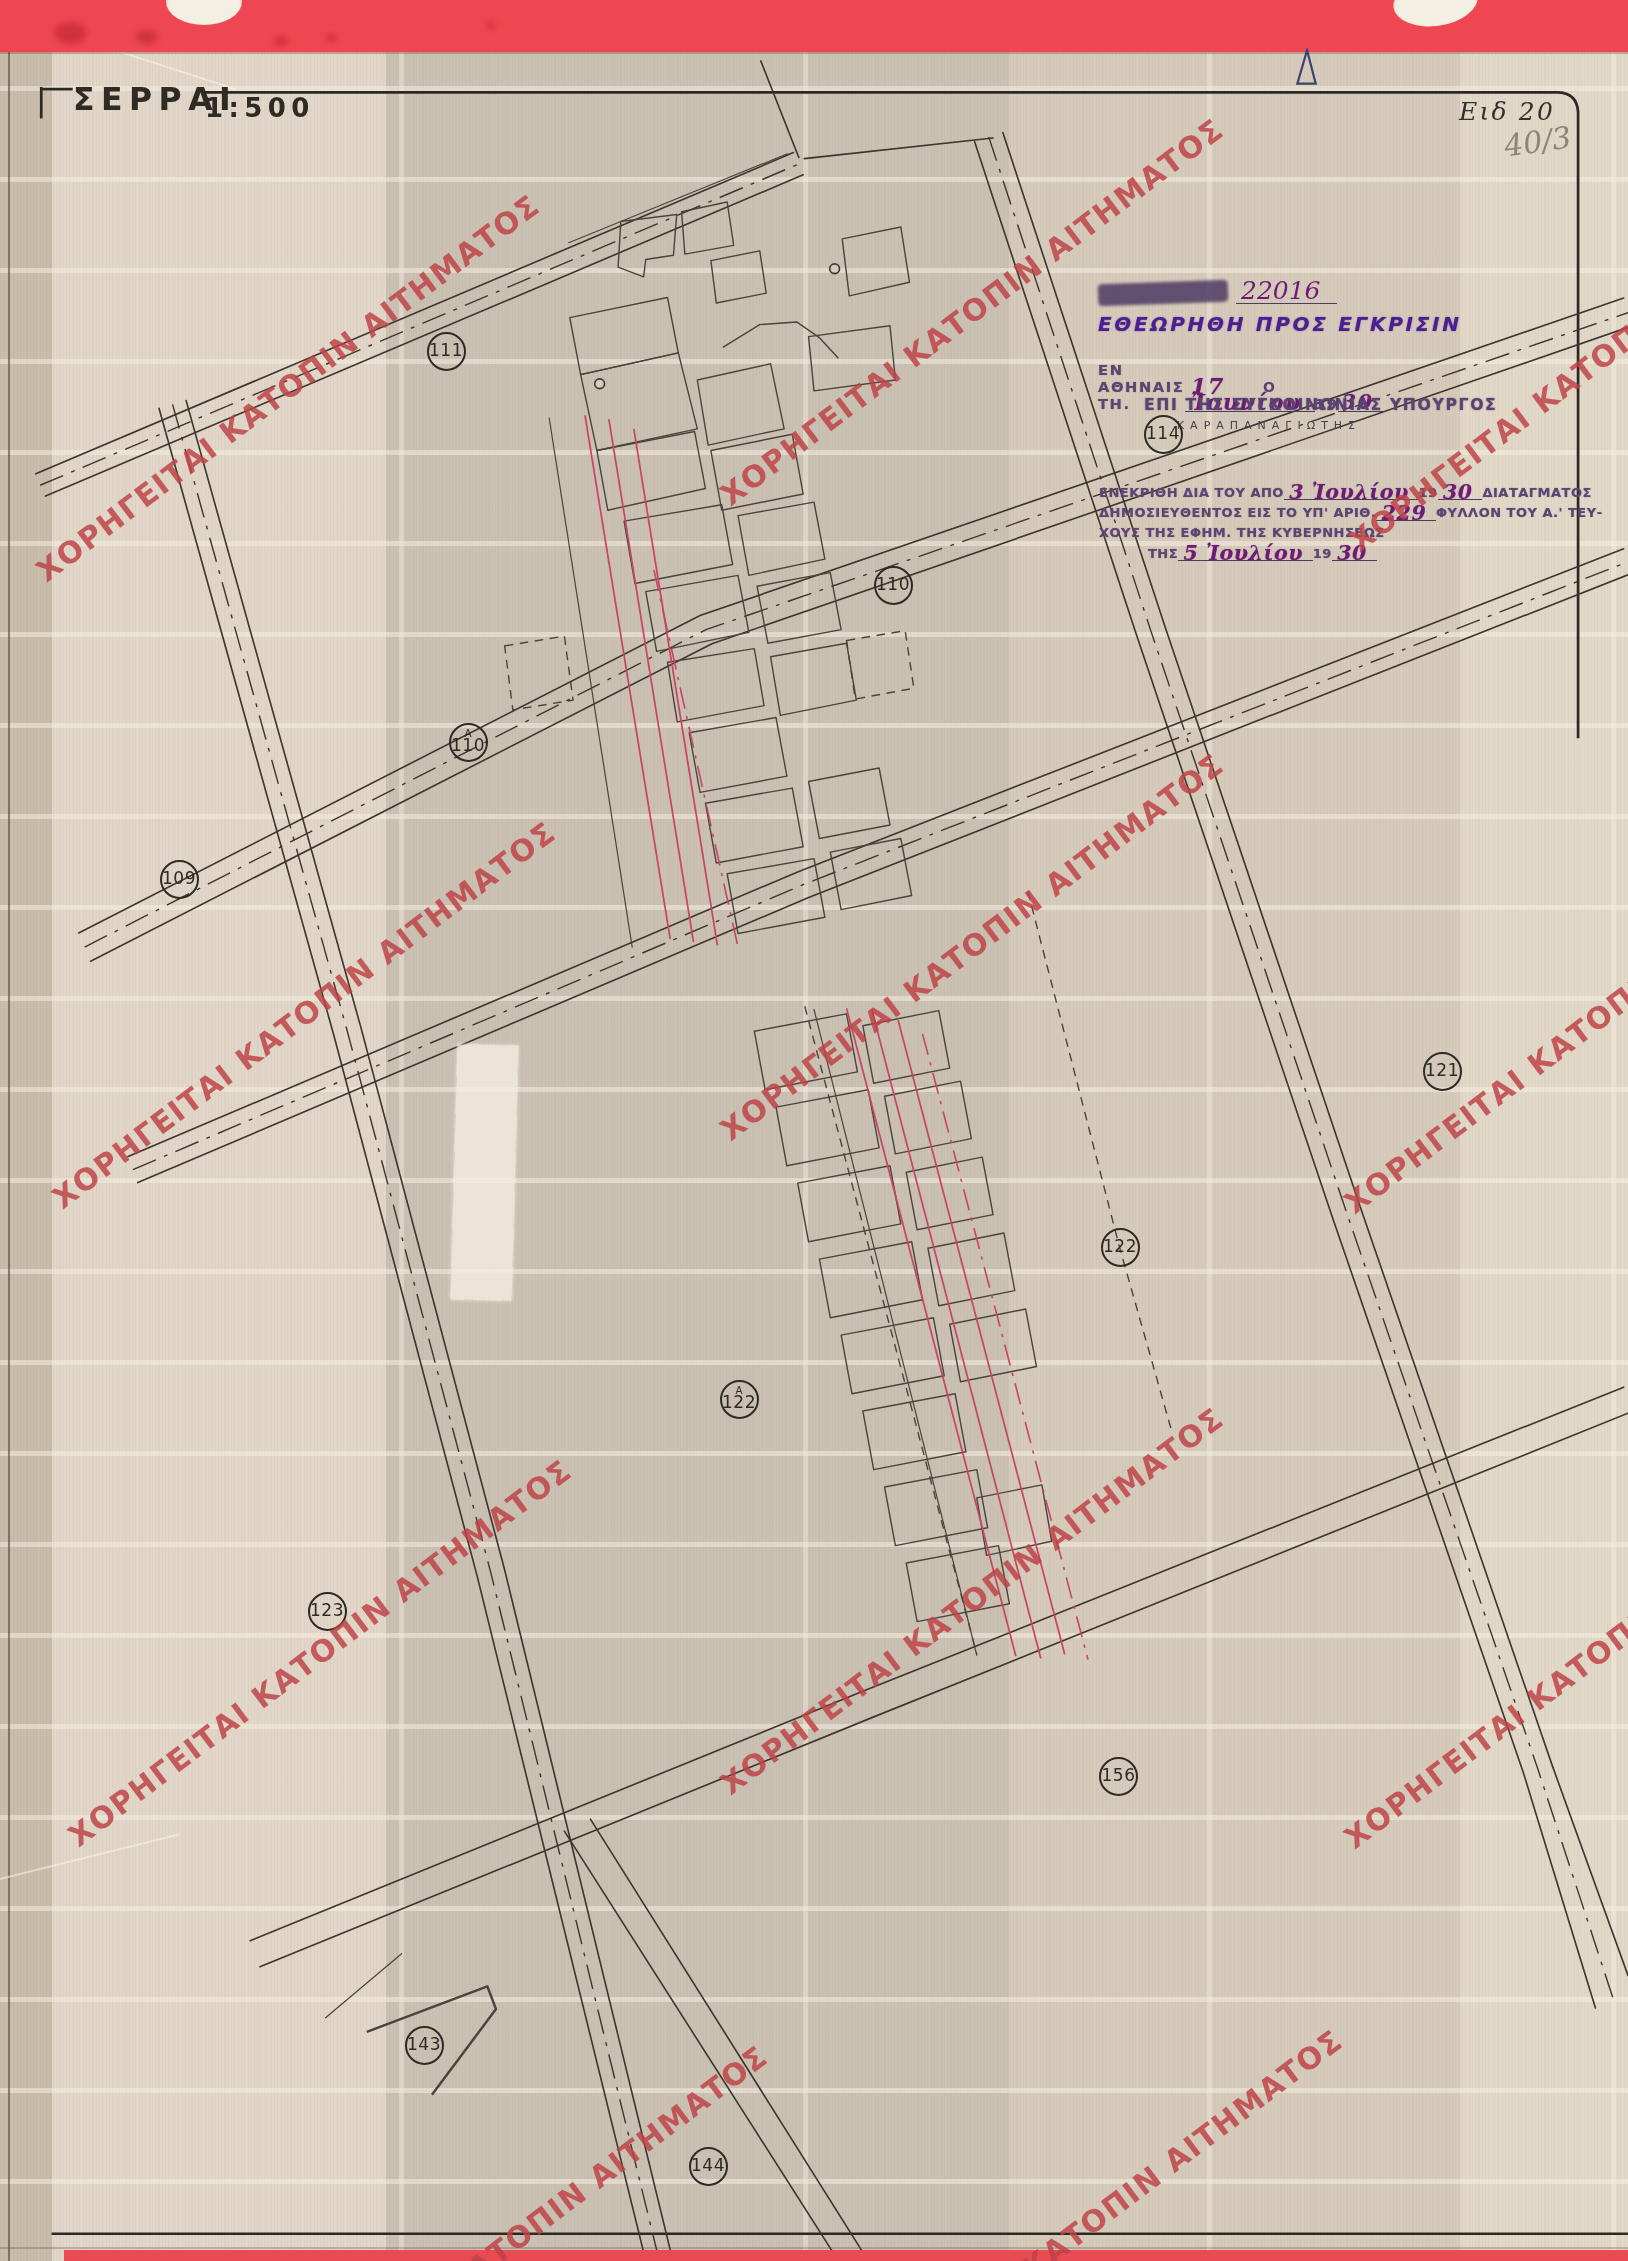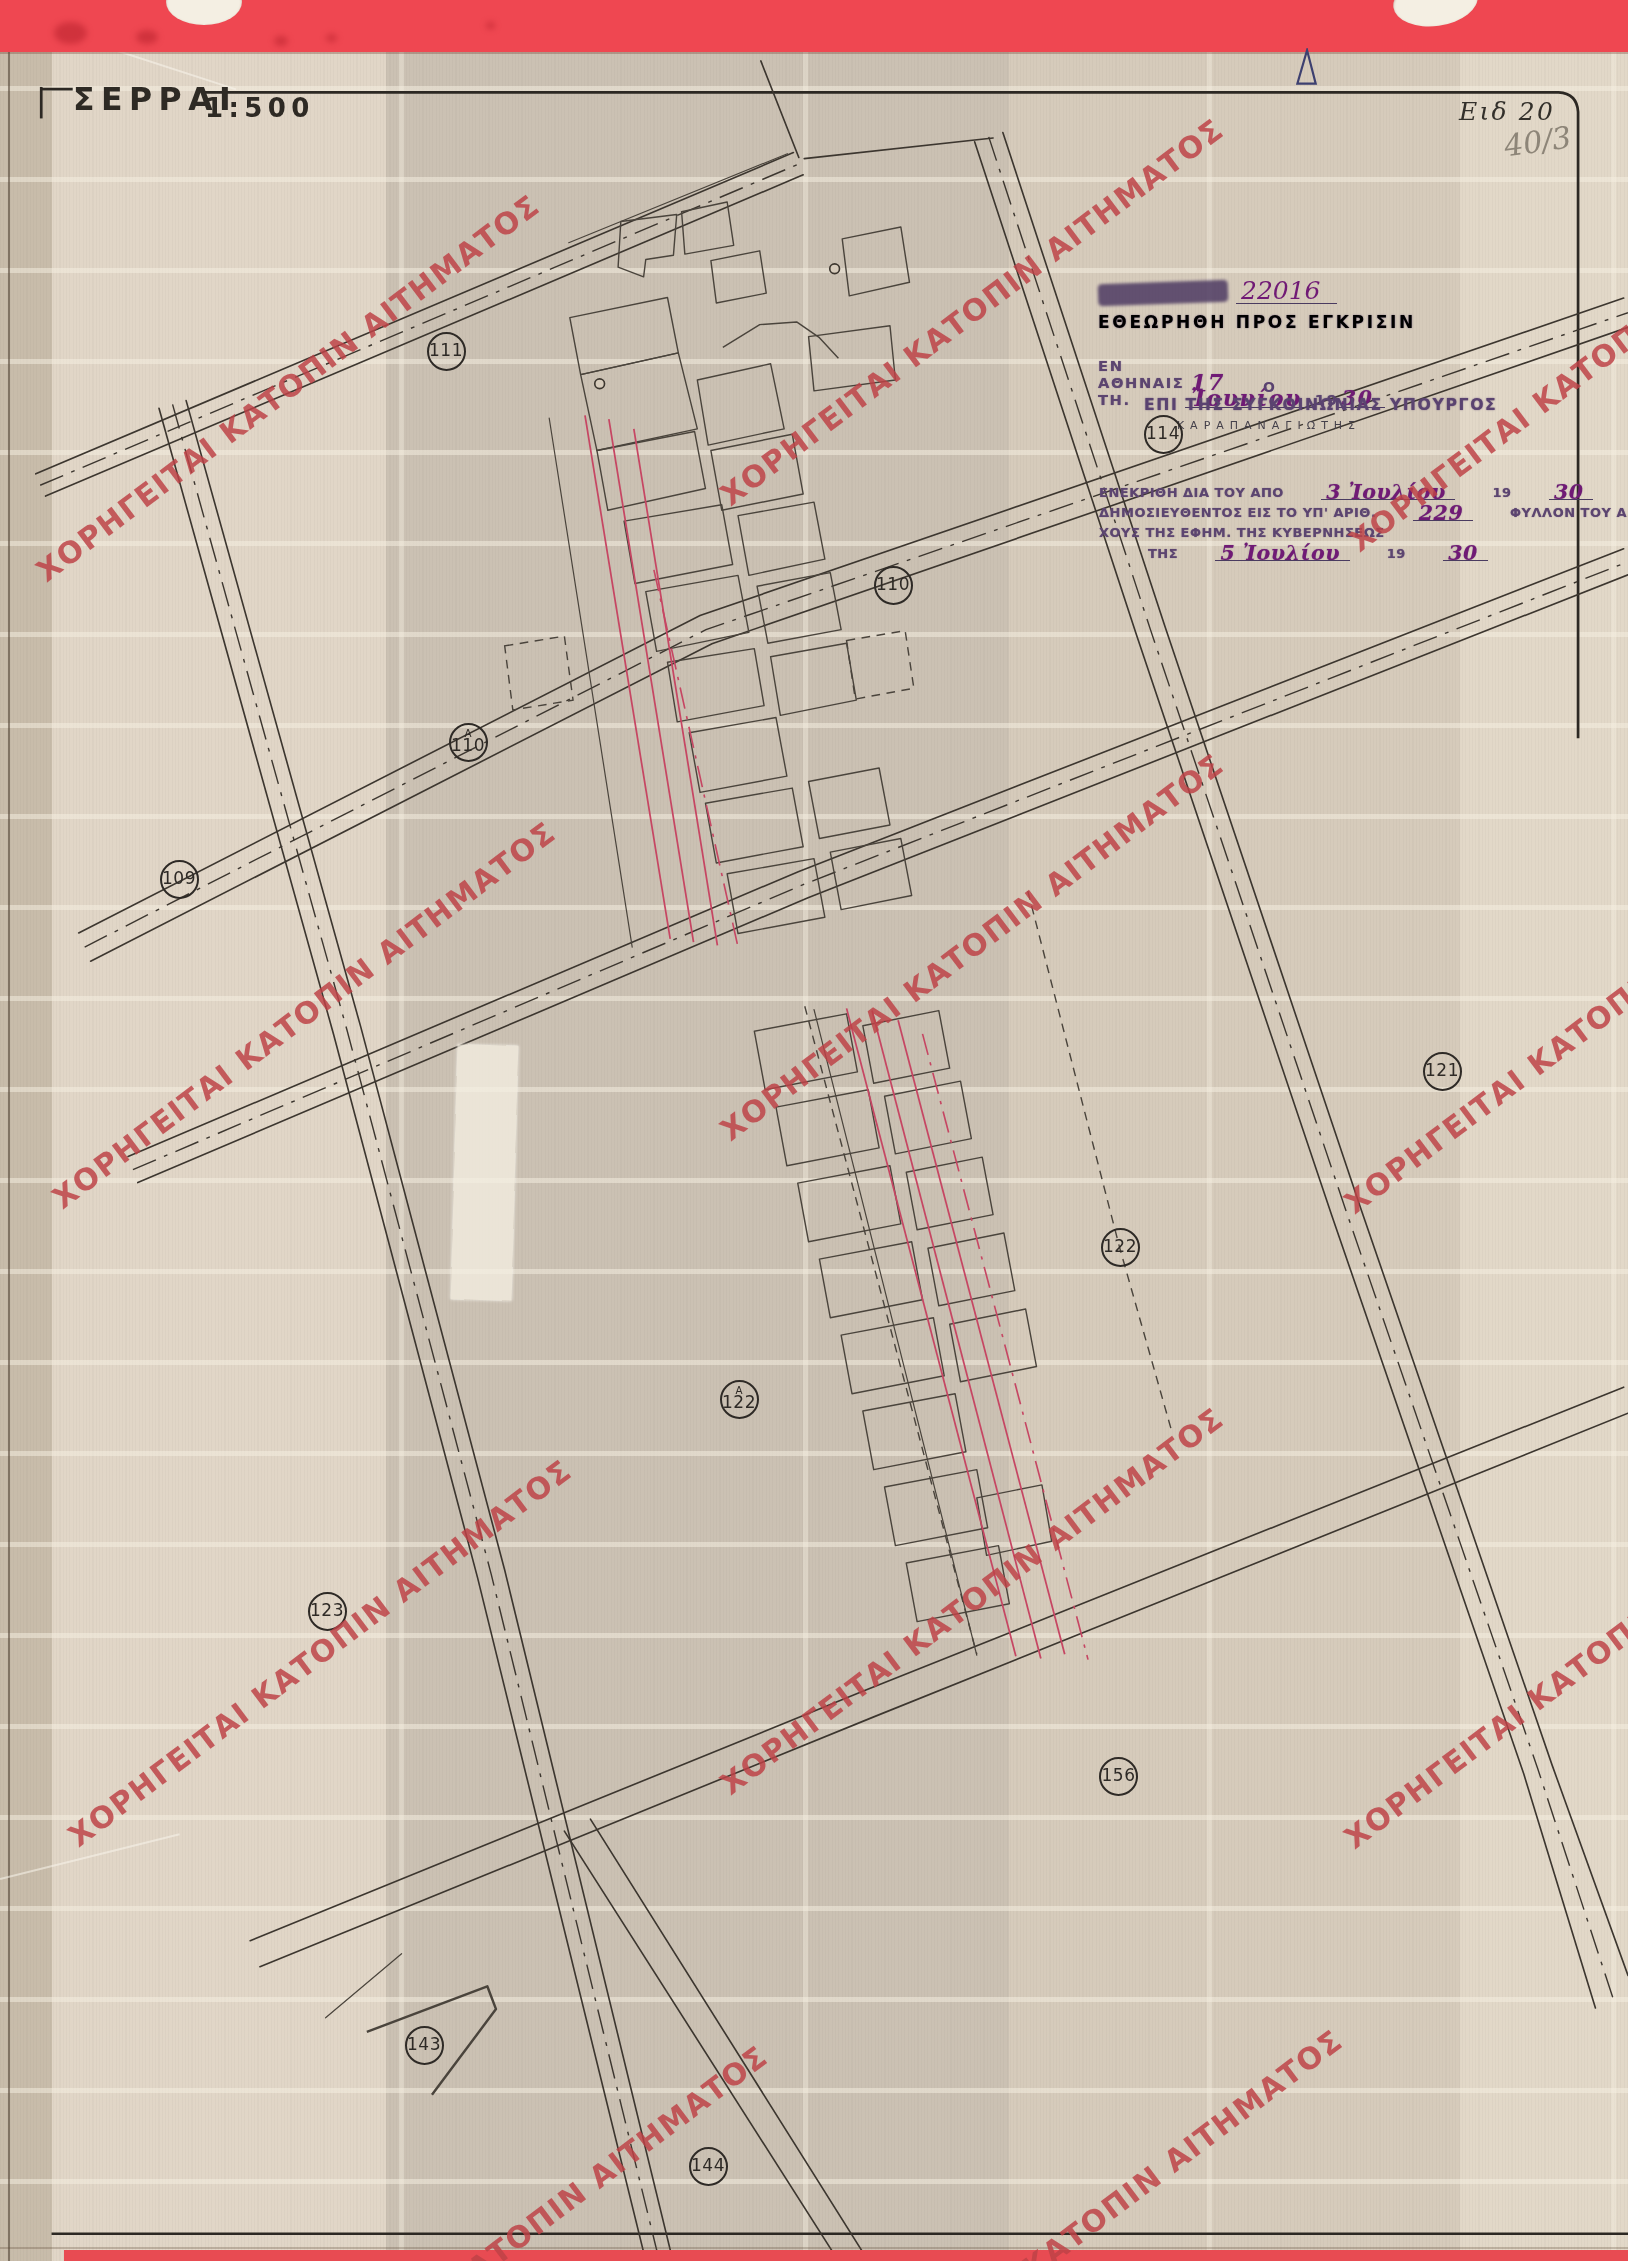--- a/index.html
+++ b/index.html
@@ -52,37 +52,37 @@
 
   
   .stamp{position:absolute;color:#5c4570;}
   .sA{left:1098px;top:276px;width:282px;}
   .sA .row1{display:flex;align-items:flex-end;height:28px;}
   .blot{width:130px;height:22px;background:#4e3b63;filter:blur(1.6px);opacity:.85;
         border-radius:4.3px;transform:rotate(-2deg);margin-right:7.6px;}
   .scr{font-family:"DejaVu Serif",serif;font-style:italic;color:#701a75;}
   .u{border-bottom:1.6px solid #4a3b60;}
   .sA .num{font-size:25px;line-height:22px;padding:0 16.3px 1.1px 5.4px;}
-  .sA .head{margin-top:7.6px;font-size:17px;font-weight:bold;letter-spacing:2.7px;
-            color:#000000;text-shadow:0 0 1.6px rgba(90,67,112,.8);white-space:nowrap;}
+  .sA .head{margin-top:7.6px;font-size:20px;font-weight:bold;letter-spacing:2.7px;
+            color:#4c1d95;text-shadow:0 0 1.6px rgba(90,67,112,.8);white-space:nowrap;font-style:italic;}
   .sA .place{margin-top:25px;font-size:14.7px;font-weight:bold;letter-spacing:1.6px;
              text-shadow:0 0 1.1px rgba(90,67,112,.7);display:flex;align-items:flex-end;}
   .sA .date{font-size:22px;line-height:16.3px;padding:0 13px 0 6.5px;}
   .sA .yr{font-size:14.7px;font-weight:bold;}
   .sA .yh{font-size:20.6px;line-height:16.3px;padding:0 11px 0 3.3px;}
 
   .sB{left:1144px;top:379px;width:250px;text-align:center;color:#5a4370;}
   .sB .o{font-size:14px;font-weight:bold;}
   .sB .t{font-size:15.7px;font-weight:bold;letter-spacing:1.6px;white-space:nowrap;
          text-shadow:0 0 1.6px rgba(90,67,112,.8);}
   .sB .sig{margin-top:5.4px;font-size:11px;letter-spacing:6px;color:#45414b;font-weight:500;}
 
   .sC{left:1099px;top:480px;width:261px;font-size:13px;font-weight:bold;letter-spacing:0.5px;
       text-shadow:0 0 1.1px rgba(90,67,112,.65);line-height:1.1;}
-  .sC .ln{margin-top:5.4px;display:flex;align-items:flex-end;white-space:nowrap;gap:37px;}
+  .sC .ln{margin-top:5.4px;display:flex;align-items:flex-end;white-space:nowrap;}
   .sC .scr{font-size:20.6px;line-height:14px;padding:0 9.8px 0 5.4px;}
   .sC .l4{margin-left:49px;}
 
   
   .marker{position:absolute;width:39px;height:39px;margin:-19.5px 0 0 -19.5px;
           border:2.7px solid #2e2a26;border-radius:50%;box-sizing:border-box;
           display:flex;flex-direction:column;align-items:center;justify-content:center;
           color:#2e2a26;background:transparent;}
   .mnum{font-size:17px;line-height:17.4px;letter-spacing:0.5px;}
   .msup{font-size:10.3px;line-height:7.6px;}

